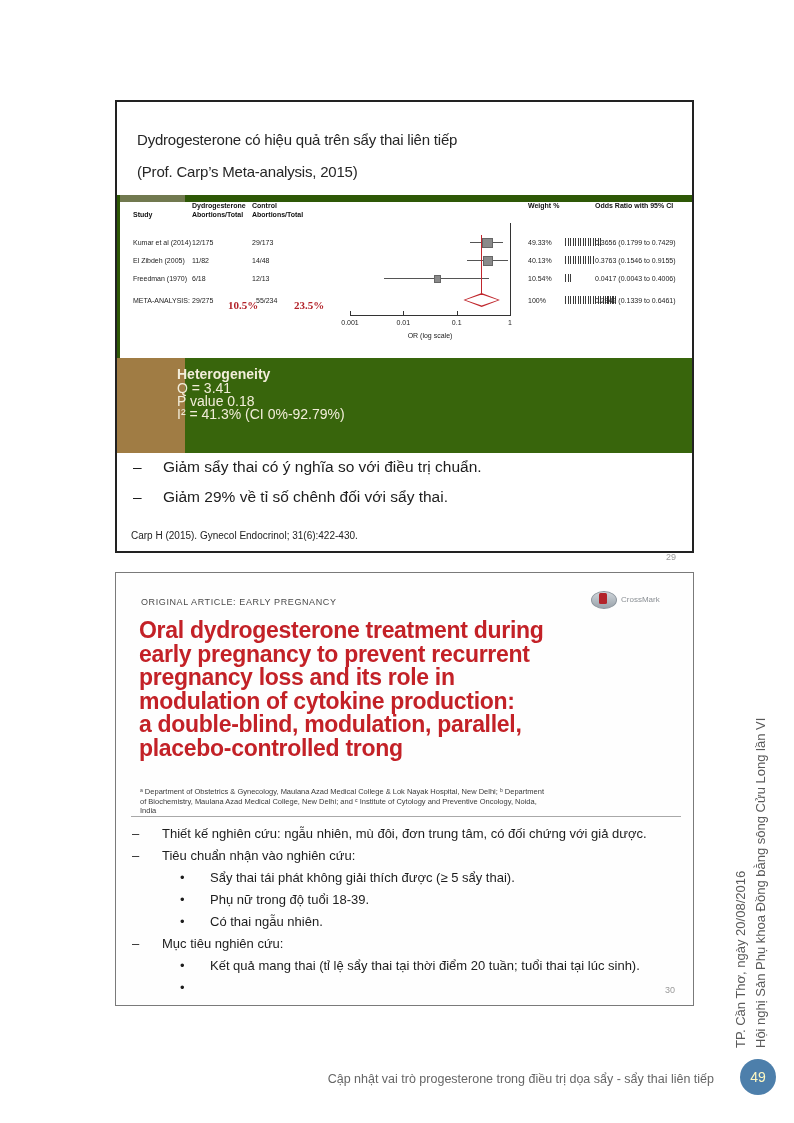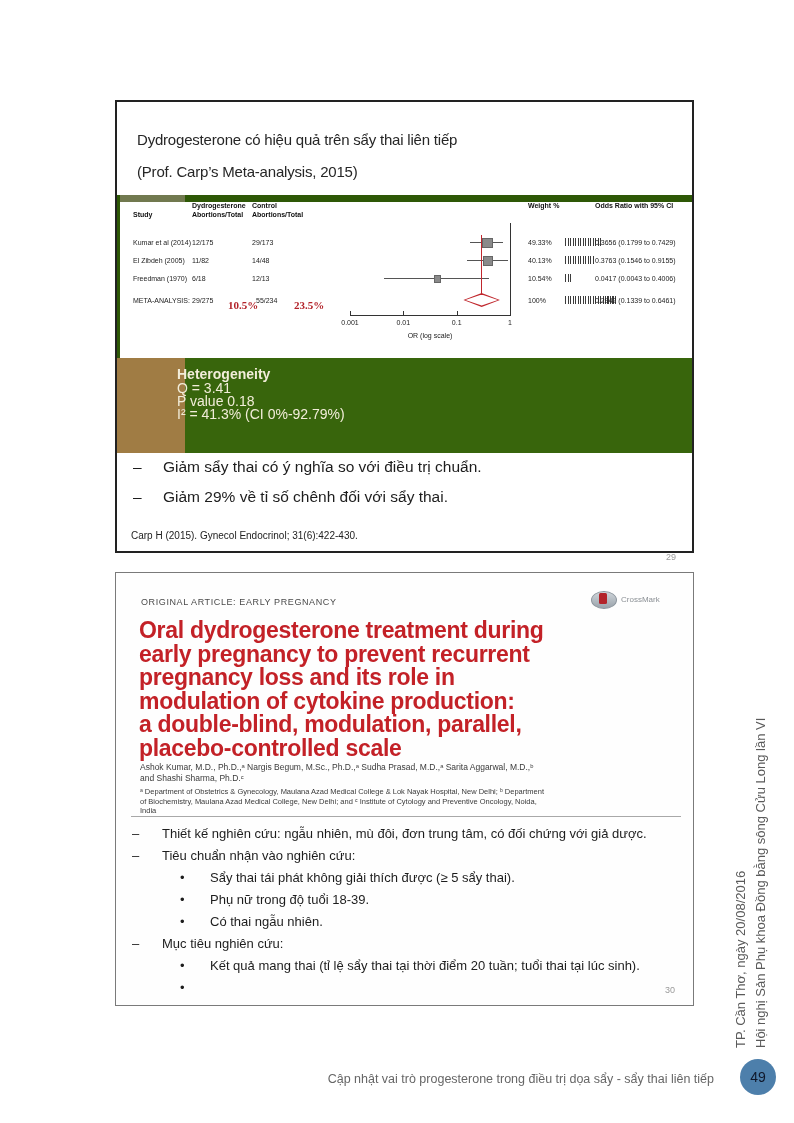--- a/index.html
+++ b/index.html
@@ -46,21 +46,21 @@
   #s2-items{left:16px;top:253px;width:556px;}
   .it{display:flex;font-size:13px;line-height:15px;color:#1d1d1d;margin-bottom:7px;white-space:nowrap;}
   .it .mk{width:30px;flex:none;}
   .it.lv2{margin-left:48px;}
   #s2-pg{right:18px;top:412px;font-size:9px;color:#9a9a9a;position:absolute;}
   
   .side-rot{position:absolute;transform:rotate(-90deg);transform-origin:0 0;
             font-size:13px;color:#5a5a5a;white-space:nowrap;}
   #footer-text{position:absolute;right:80px;top:1072px;font-size:12.5px;color:#666;}
   #page-badge{position:absolute;left:740px;top:1059px;width:36px;height:36px;border-radius:50%;
-              background:#4d7fab;color:#0f172a;font-size:14px;display:flex;align-items:center;justify-content:center;}
+              background:#4d7fab;color:#fef9c3;font-size:14px;display:flex;align-items:center;justify-content:center;}
 </style>
 </head>
 <body>
 
 <div id="slide1" class="abs">
   <div id="s1-title" class="abs">
     <div>Dydrogesterone có hiệu quả trên sẩy thai liên tiếp</div>
     <div>(Prof. Carp’s Meta-analysis, 2015)</div>
   </div>
 
@@ -155,27 +155,23 @@
     <div id="cm-book"></div>
     <div id="cm-label">CrossMark</div>
   </div>
 
   <div id="s2-title" class="abs">
       <div>Oral dydrogesterone treatment during</div>
       <div>early pregnancy to prevent recurrent</div>
       <div>pregnancy loss and its role in</div>
       <div>modulation of cytokine production:</div>
       <div>a double-blind, modulation, parallel,</div>
-      <div>placebo-controlled scale</div>
-    </div>
-
-  <div id="s2-authors" class="abs">
-    <div>Ashok Kumar, M.D., Ph.D.,ᵃ Nargis Begum, M.Sc., Ph.D.,ᵃ Sudha Prasad, M.D.,ᵃ Sarita Aggarwal, M.D.,ᵇ</div>
-    <div>and Shashi Sharma, Ph.D.ᶜ</div>
-  </div>
+      <div>placebo-controlled trong</div>
+    </div>
+
 
   <div id="s2-affil" class="abs">
       <div>ᵃ Department of Obstetrics &amp; Gynecology, Maulana Azad Medical College &amp; Lok Nayak Hospital, New Delhi; ᵇ Department</div>
       <div>of Biochemistry, Maulana Azad Medical College, New Delhi; and ᶜ Institute of Cytology and Preventive Oncology, Noida,</div>
       <div>India</div>
     </div>
 
   <div id="s2-sep" class="abs"></div>
 
   <div id="s2-items" class="abs">

